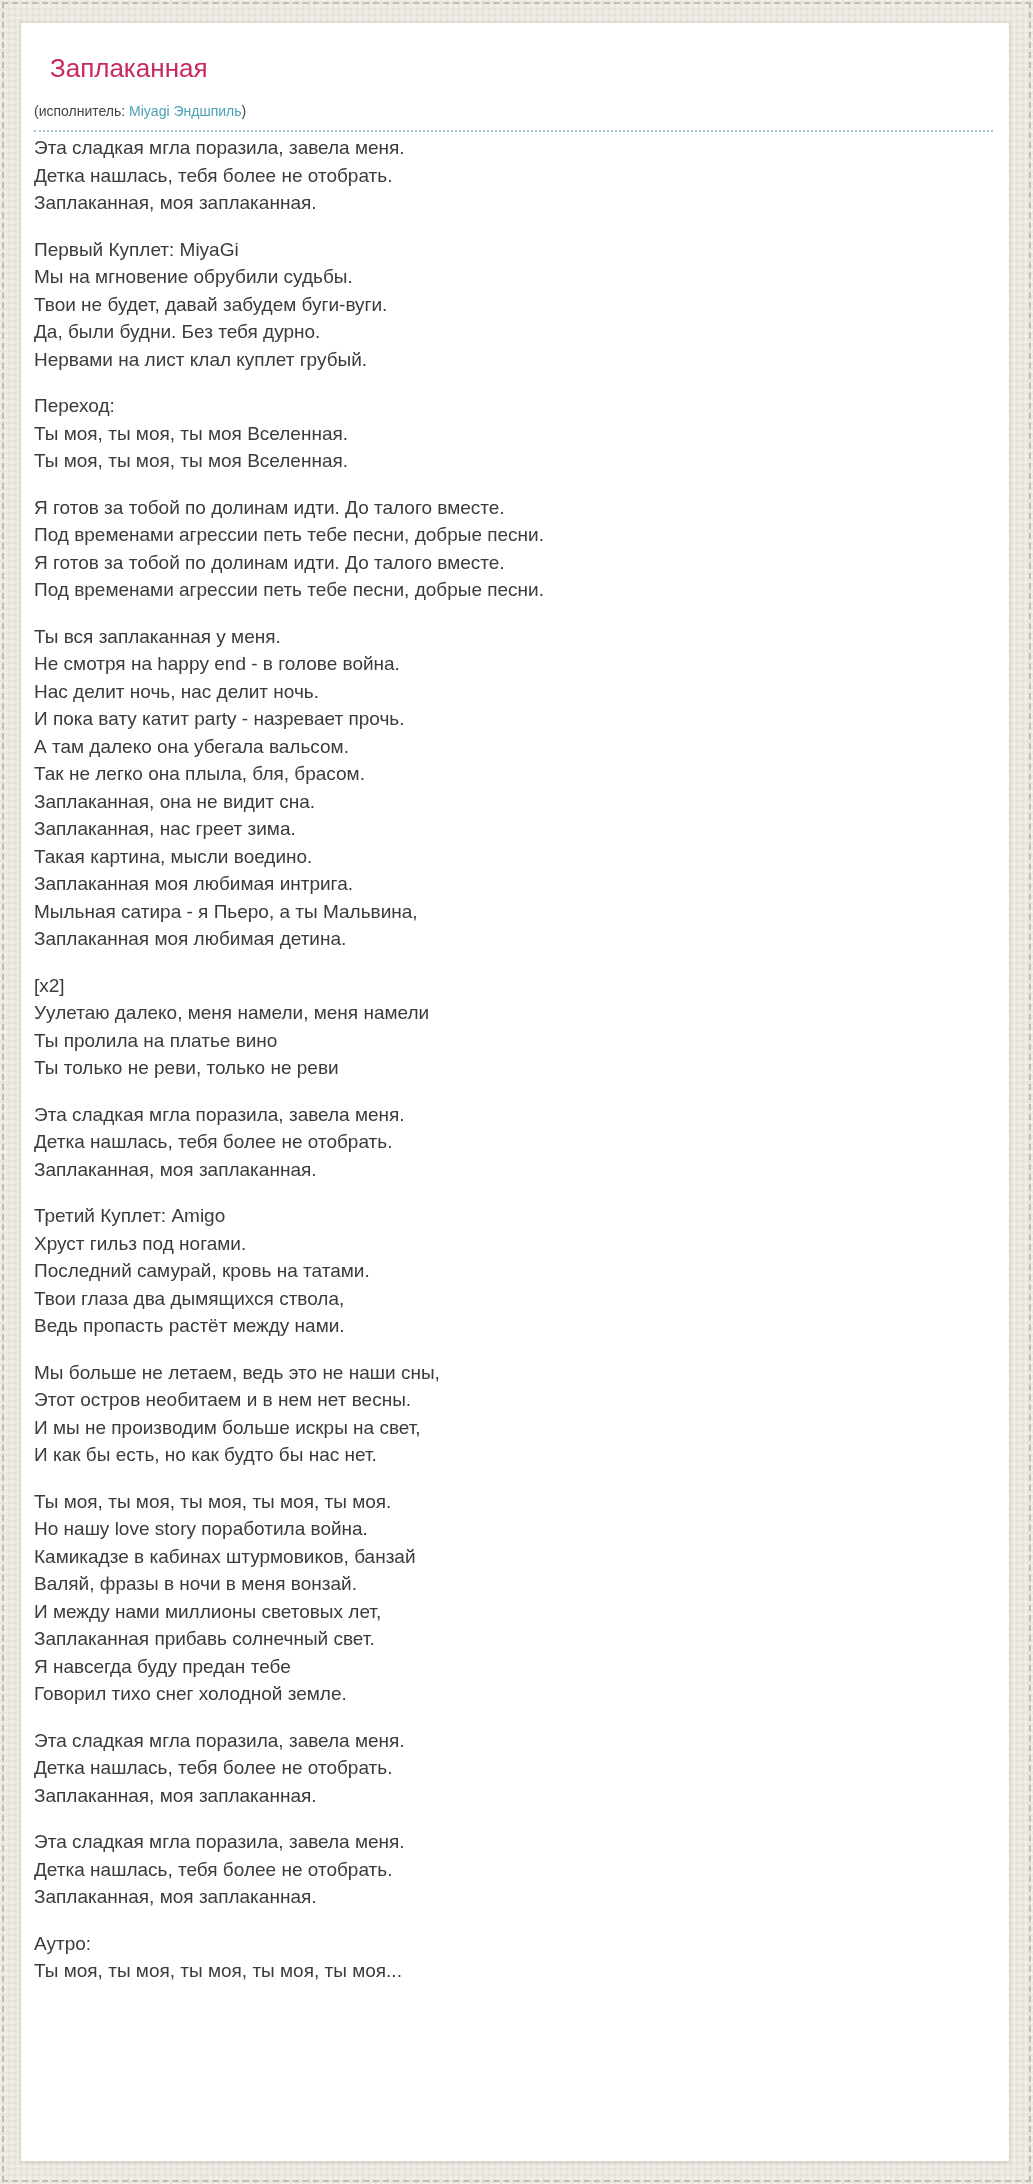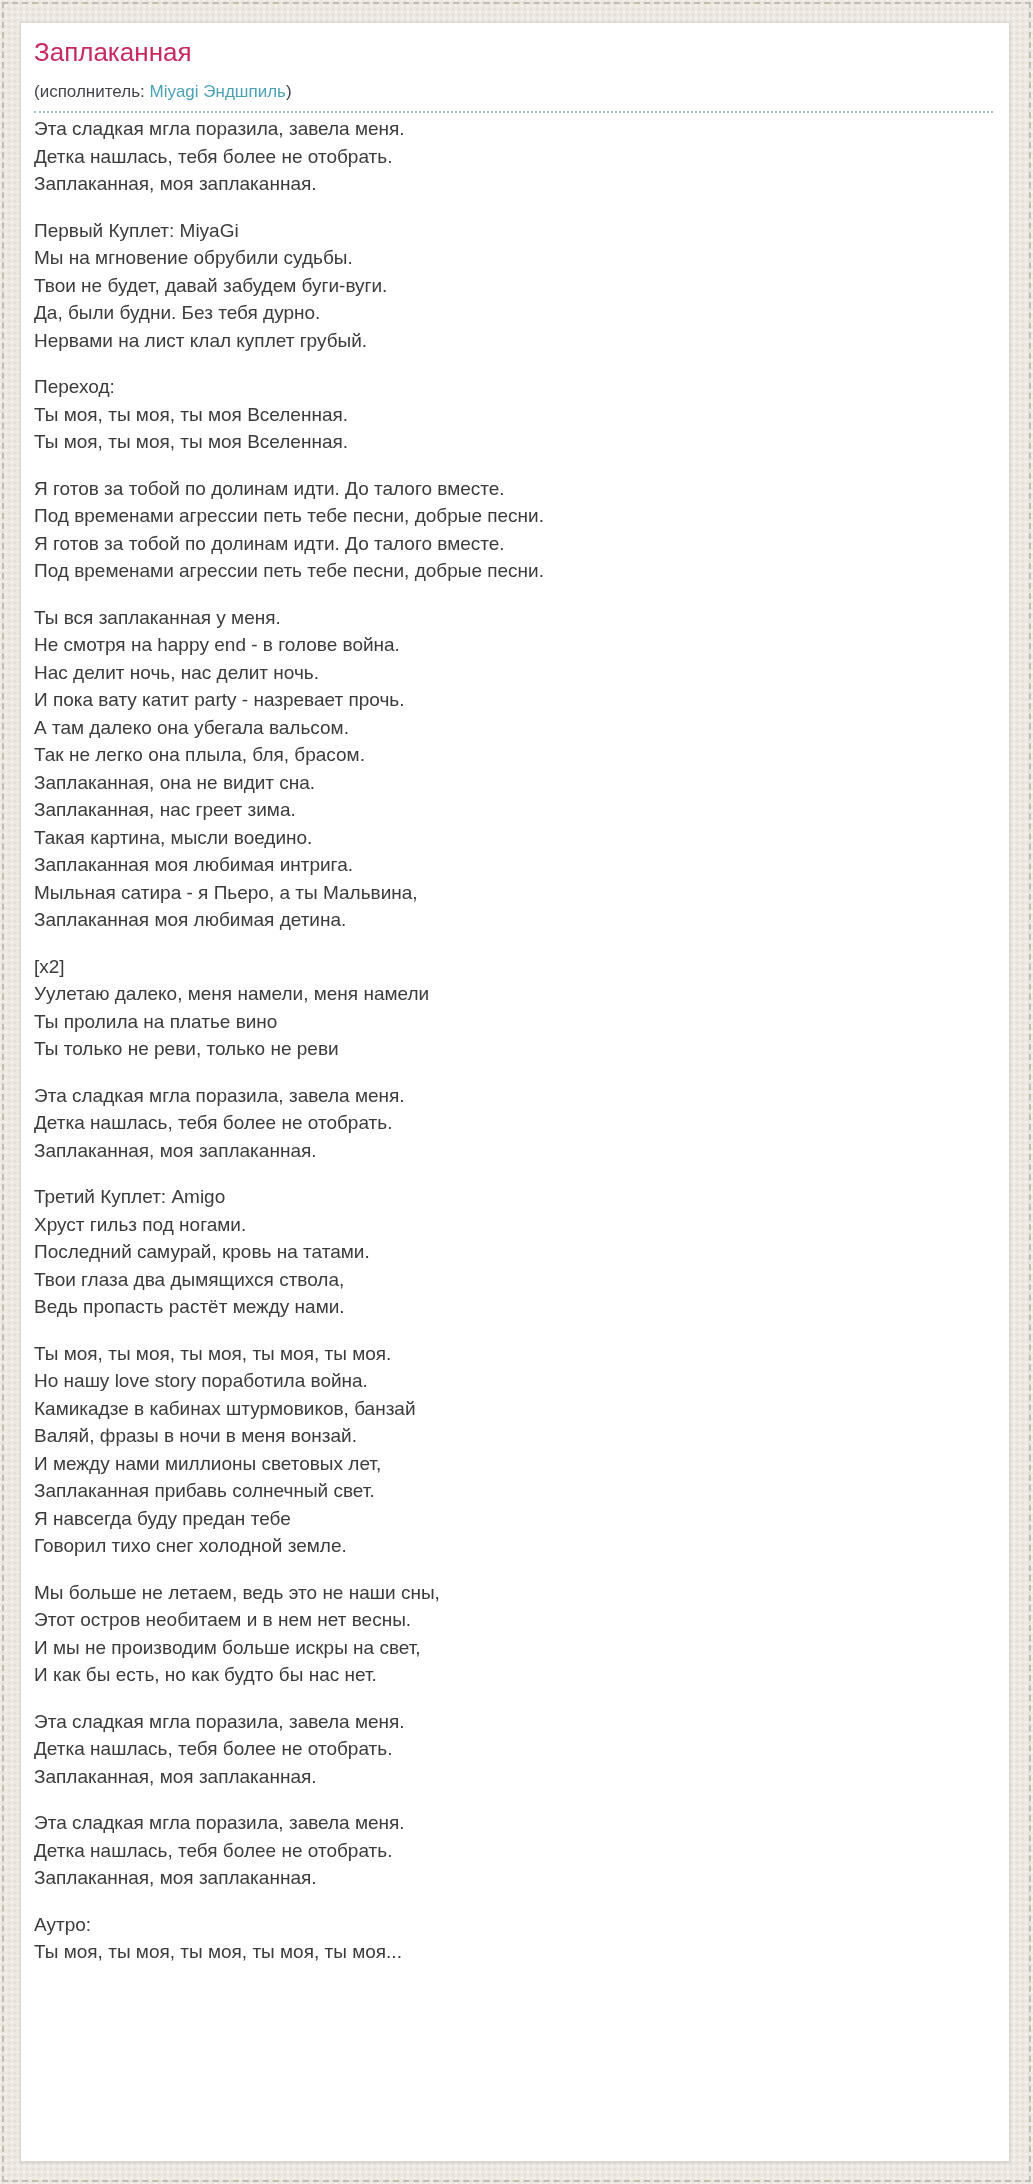--- a/index.html
+++ b/index.html
@@ -32,29 +32,29 @@
     width: 990px;
     height: 2140px;
     box-sizing: border-box;
     background: #ffffff;
     border: 1px solid #ddd8cf;
     box-shadow: 0 1px 3px rgba(0,0,0,0.10);
     padding: 14px 16px 20px 13px;
     overflow: hidden;
   }
   .song-title {
-    margin: 0;
+    margin: 16px;
     font-size: 26px;
     font-weight: normal;
     line-height: 1.2;
     color: #c8295e;
   }
   .artist-line {
     margin-top: 13px;
-    font-size: 17px;
+    font-size: 14px;
     line-height: 22px;
     color: #43434a;
     padding-bottom: 8px;
     border-bottom: 2px dotted #a4bfce;
   }
   .artist-link {
     color: #4aa2b4;
     text-decoration: none;
     cursor: pointer;
   }
@@ -120,32 +120,32 @@
 Ты пролила на платье вино
 Ты только не реви, только не реви</p>
     <p class="stanza">Эта сладкая мгла поразила, завела меня.
 Детка нашлась, тебя более не отобрать.
 Заплаканная, моя заплаканная.</p>
     <p class="stanza">Третий Куплет: Amigo
 Хруст гильз под ногами.
 Последний самурай, кровь на татами.
 Твои глаза два дымящихся ствола,
 Ведь пропасть растёт между нами.</p>
+    <p class="stanza">Мы больше не летаем, ведь это не наши сны,
+Этот остров необитаем и в нем нет весны.
+И мы не производим больше искры на свет,
+И как бы есть, но как будто бы нас нет.</p>
     <p class="stanza">Ты моя, ты моя, ты моя, ты моя, ты моя.
 Но нашу love story поработила война.
 Камикадзе в кабинах штурмовиков, банзай
 Валяй, фразы в ночи в меня вонзай.
 И между нами миллионы световых лет,
 Заплаканная прибавь солнечный свет.
 Я навсегда буду предан тебе
 Говорил тихо снег холодной земле.</p>
-    <p class="stanza">Мы больше не летаем, ведь это не наши сны,
-Этот остров необитаем и в нем нет весны.
-И мы не производим больше искры на свет,
-И как бы есть, но как будто бы нас нет.</p>
     <p class="stanza">Эта сладкая мгла поразила, завела меня.
 Детка нашлась, тебя более не отобрать.
 Заплаканная, моя заплаканная.</p>
     <p class="stanza">Эта сладкая мгла поразила, завела меня.
 Детка нашлась, тебя более не отобрать.
 Заплаканная, моя заплаканная.</p>
     <p class="stanza last">Аутро:
 Ты моя, ты моя, ты моя, ты моя, ты моя...</p>
   </div>
 

